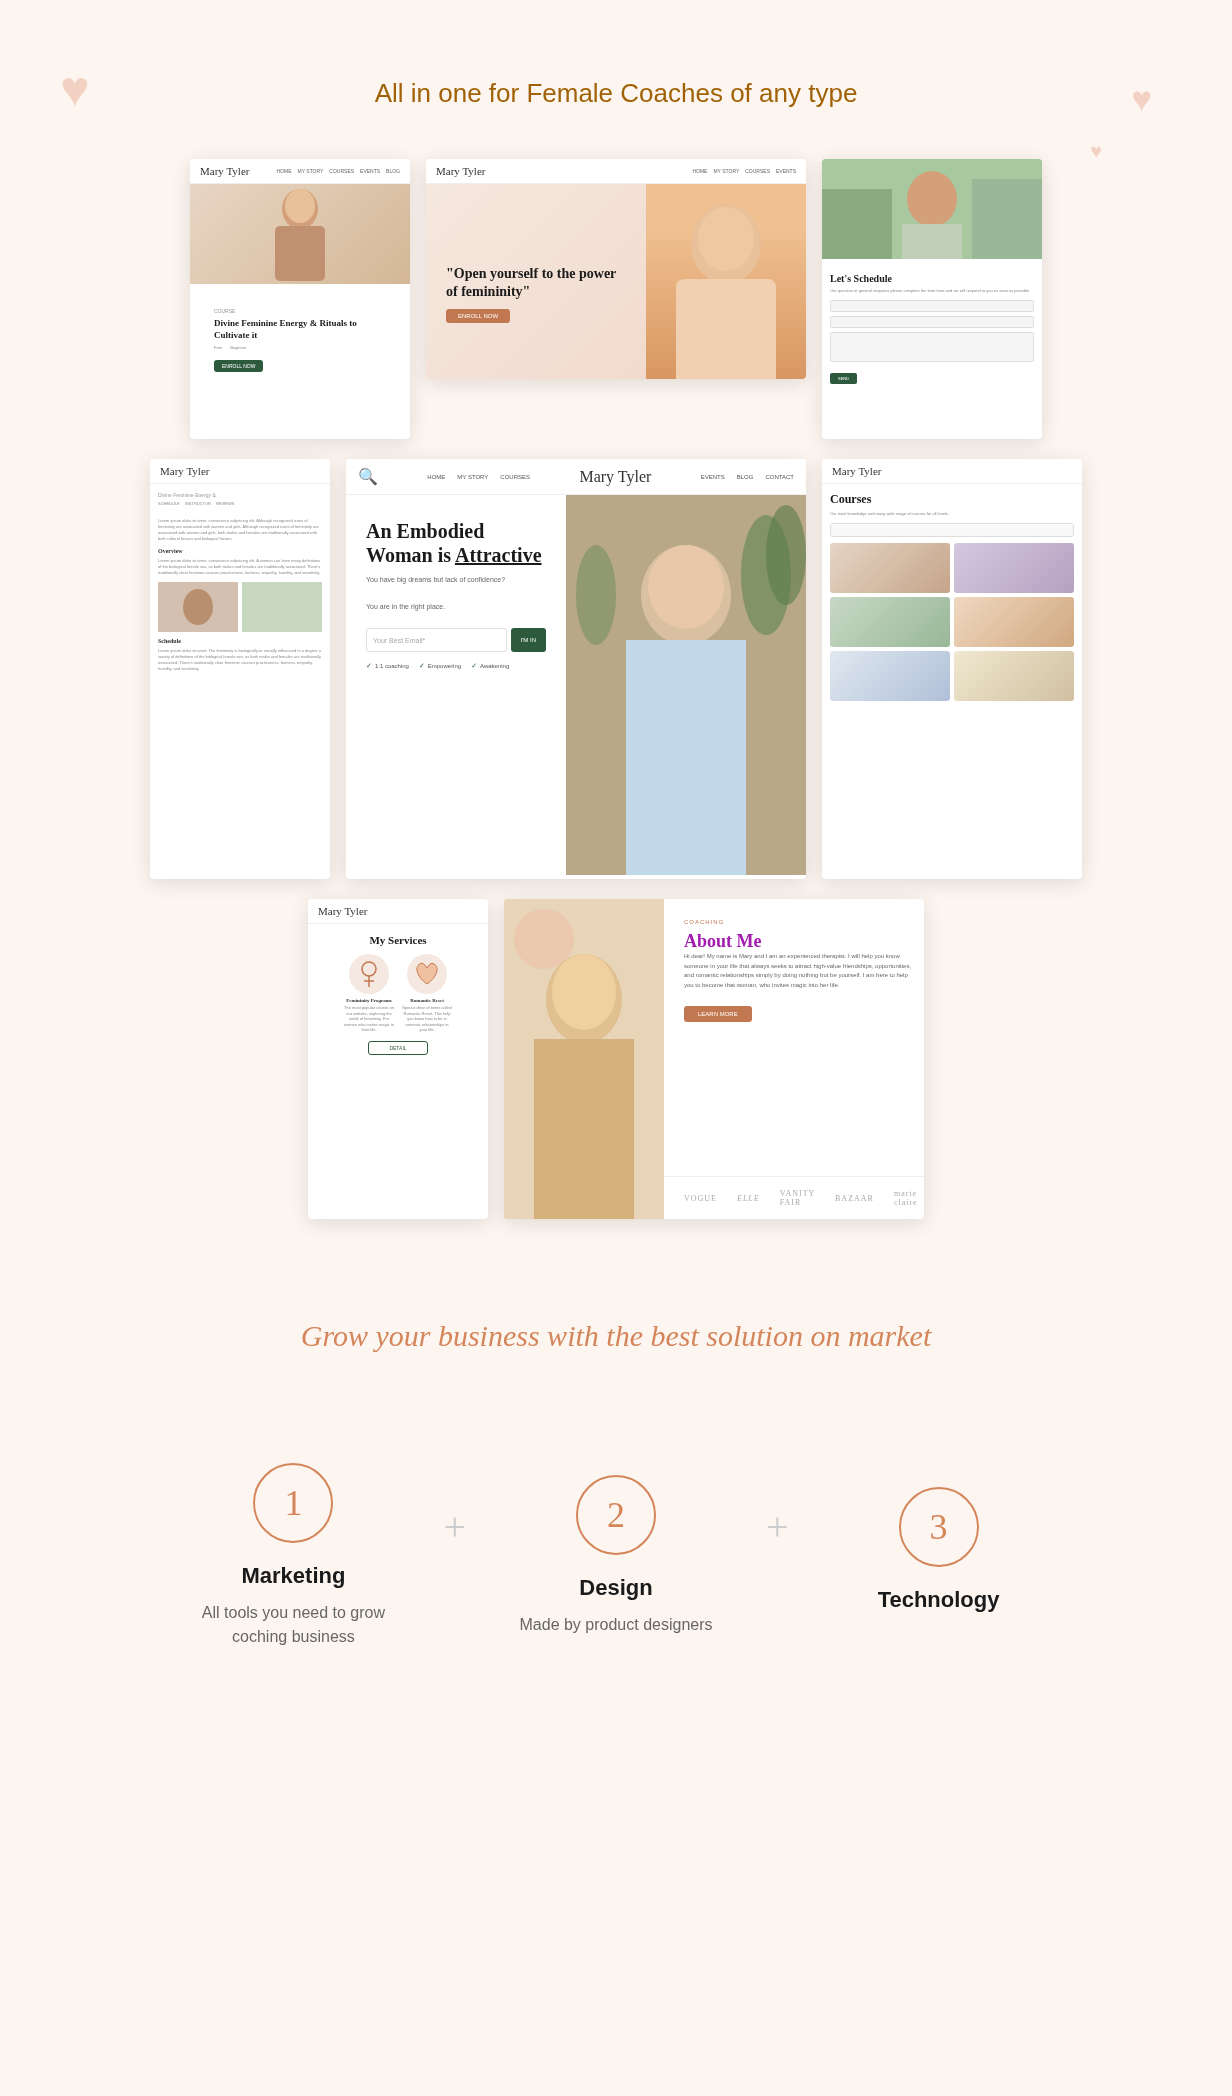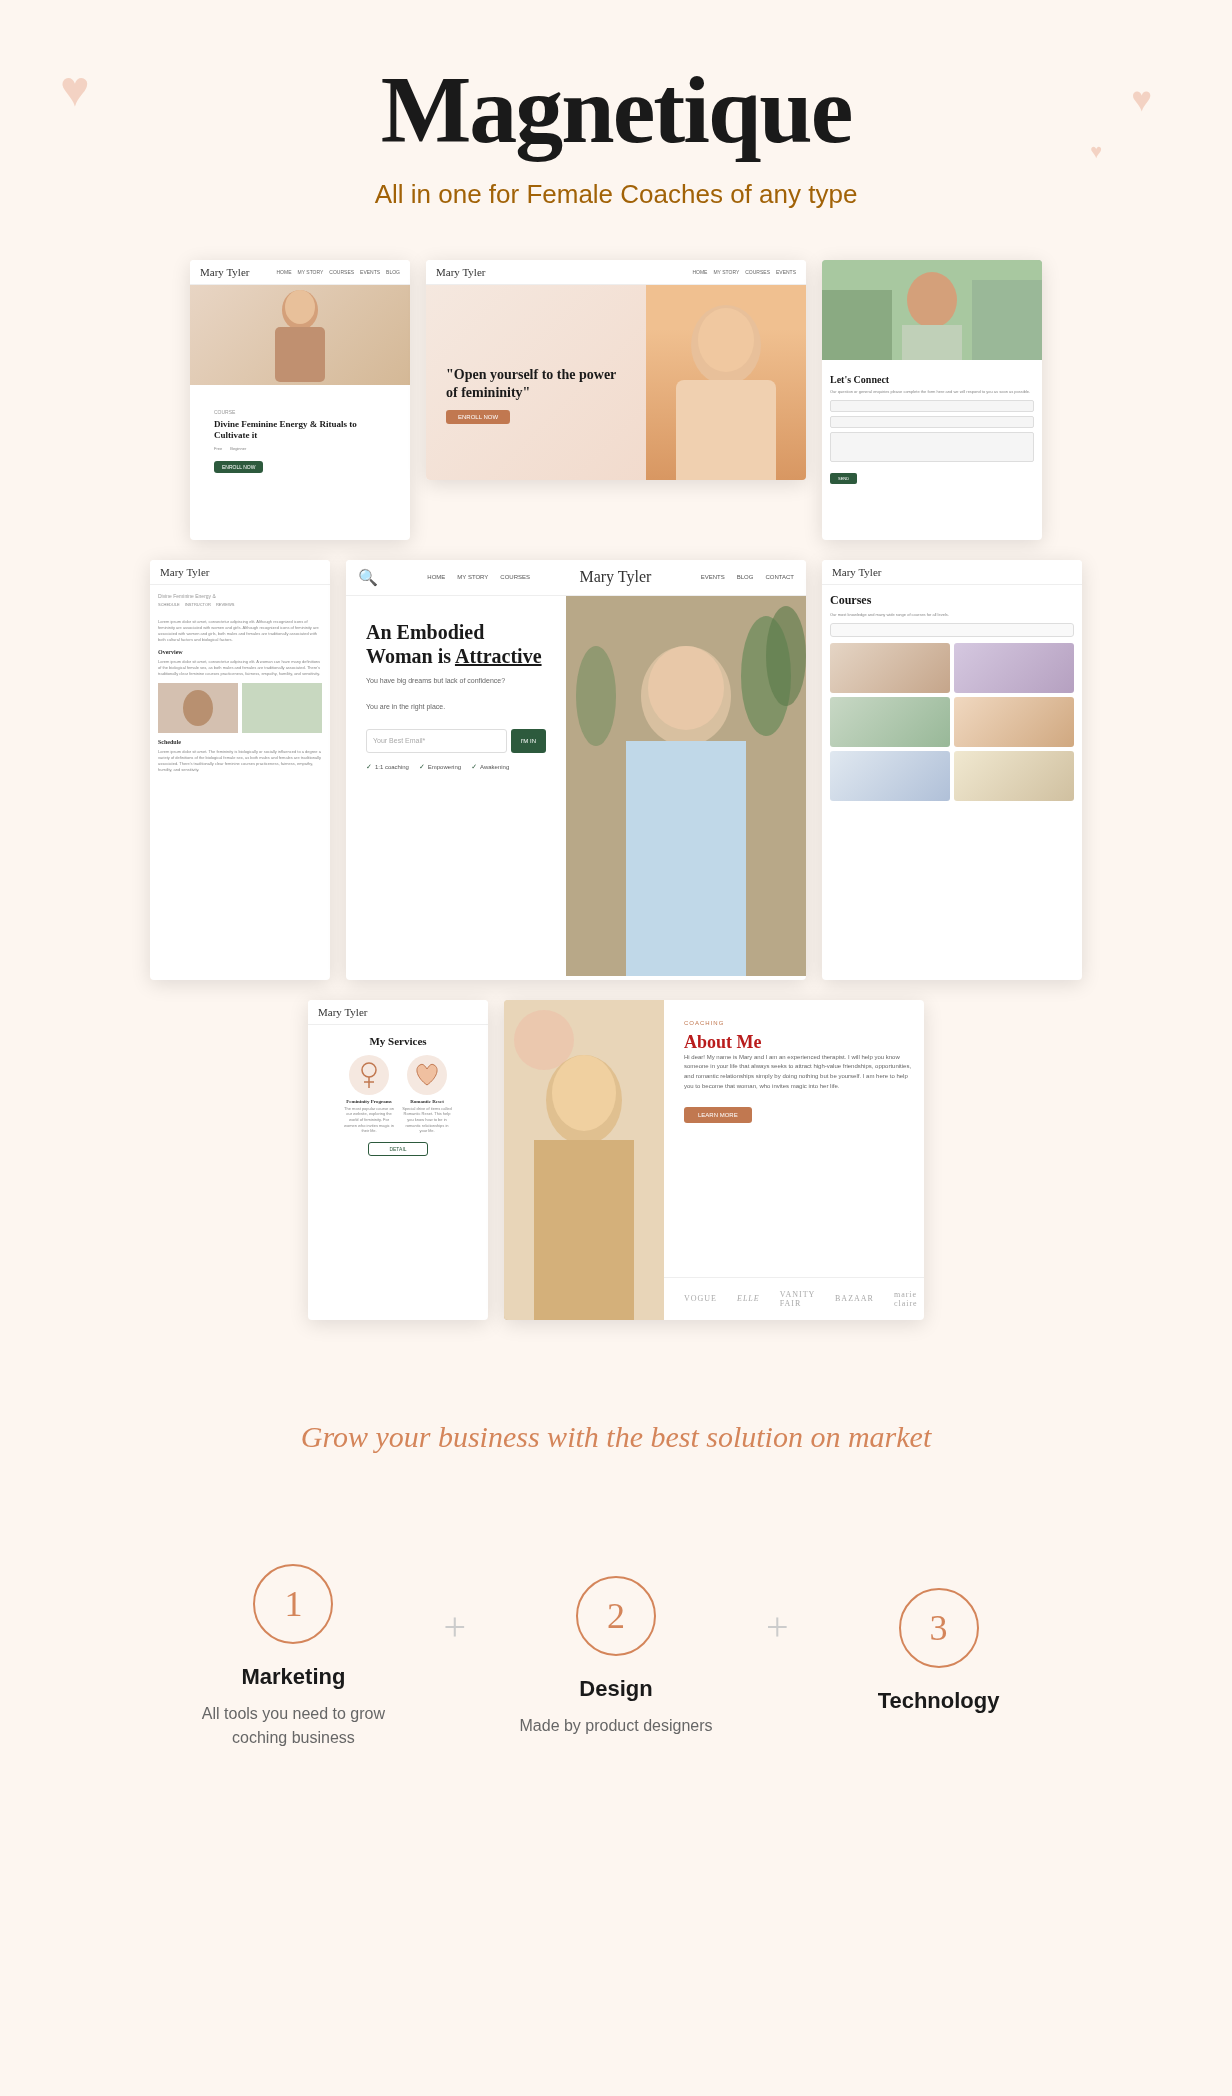--- a/index.html
+++ b/index.html
@@ -589,21 +589,21 @@
       font-size: 6px;
       color: #c17850;
       text-transform: uppercase;
       letter-spacing: 1px;
       font-family: Arial, sans-serif;
       margin-bottom: 6px;
     }
     .about-title {
       font-size: 18px;
       font-weight: bold;
-      color: #b91c1c;
+      color: #a21caf;
       font-family: Georgia, serif;
     }
     .about-description {
       font-size: 6px;
       color: #666;
       line-height: 1.6;
       font-family: Arial, sans-serif;
       margin-bottom: 12px;
     }
     .learn-more-btn {
@@ -695,21 +695,20 @@
       margin-bottom: 60px;
     }
   </style>
 </head>
 <body>
 
 <div class="header-section">
   <span class="deco-heart heart-tl">♥</span>
   <span class="deco-heart heart-tr">♥</span>
   <span class="deco-heart heart-tr2">♥</span>
-  <h1 class="main-title">Magnetique</h1>
   <p class="subtitle">All in one for Female Coaches of any type</p>
 </div>
 
 <div class="screenshots-section">
   <div class="screenshots-container">
 
     <div class="top-row">
 
       <div class="screenshot-card screen-left">
         <div class="screen-nav">
@@ -770,21 +769,21 @@
         <div class="connect-img">
           <svg width="220" height="100" viewBox="0 0 220 100">
             <rect width="220" height="100" fill="#a8c8a0"></rect>
             <ellipse cx="110" cy="40" rx="25" ry="28" fill="#d4a07a"></ellipse>
             <rect x="80" y="65" width="60" height="40" fill="#c0d0b8"></rect>
             <rect x="0" y="30" width="70" height="70" fill="#8aaa82"></rect>
             <rect x="150" y="20" width="70" height="80" fill="#9ab898"></rect>
           </svg>
         </div>
         <div class="screen-right-content">
-          <div class="lets-connect-title">Let's Connect</div>
+          <div class="lets-connect-title">Let's Schedule</div>
           <div class="connect-desc">Our question or general enquiries please complete the form here and we will respond to you as soon as possible.</div>
           <div class="form-field"></div>
           <div class="form-field"></div>
           <div class="form-field" style="height:30px;"></div>
           <div class="connect-btn">SEND</div>
         </div>
       </div>
     </div>
 
     <div class="middle-row">

